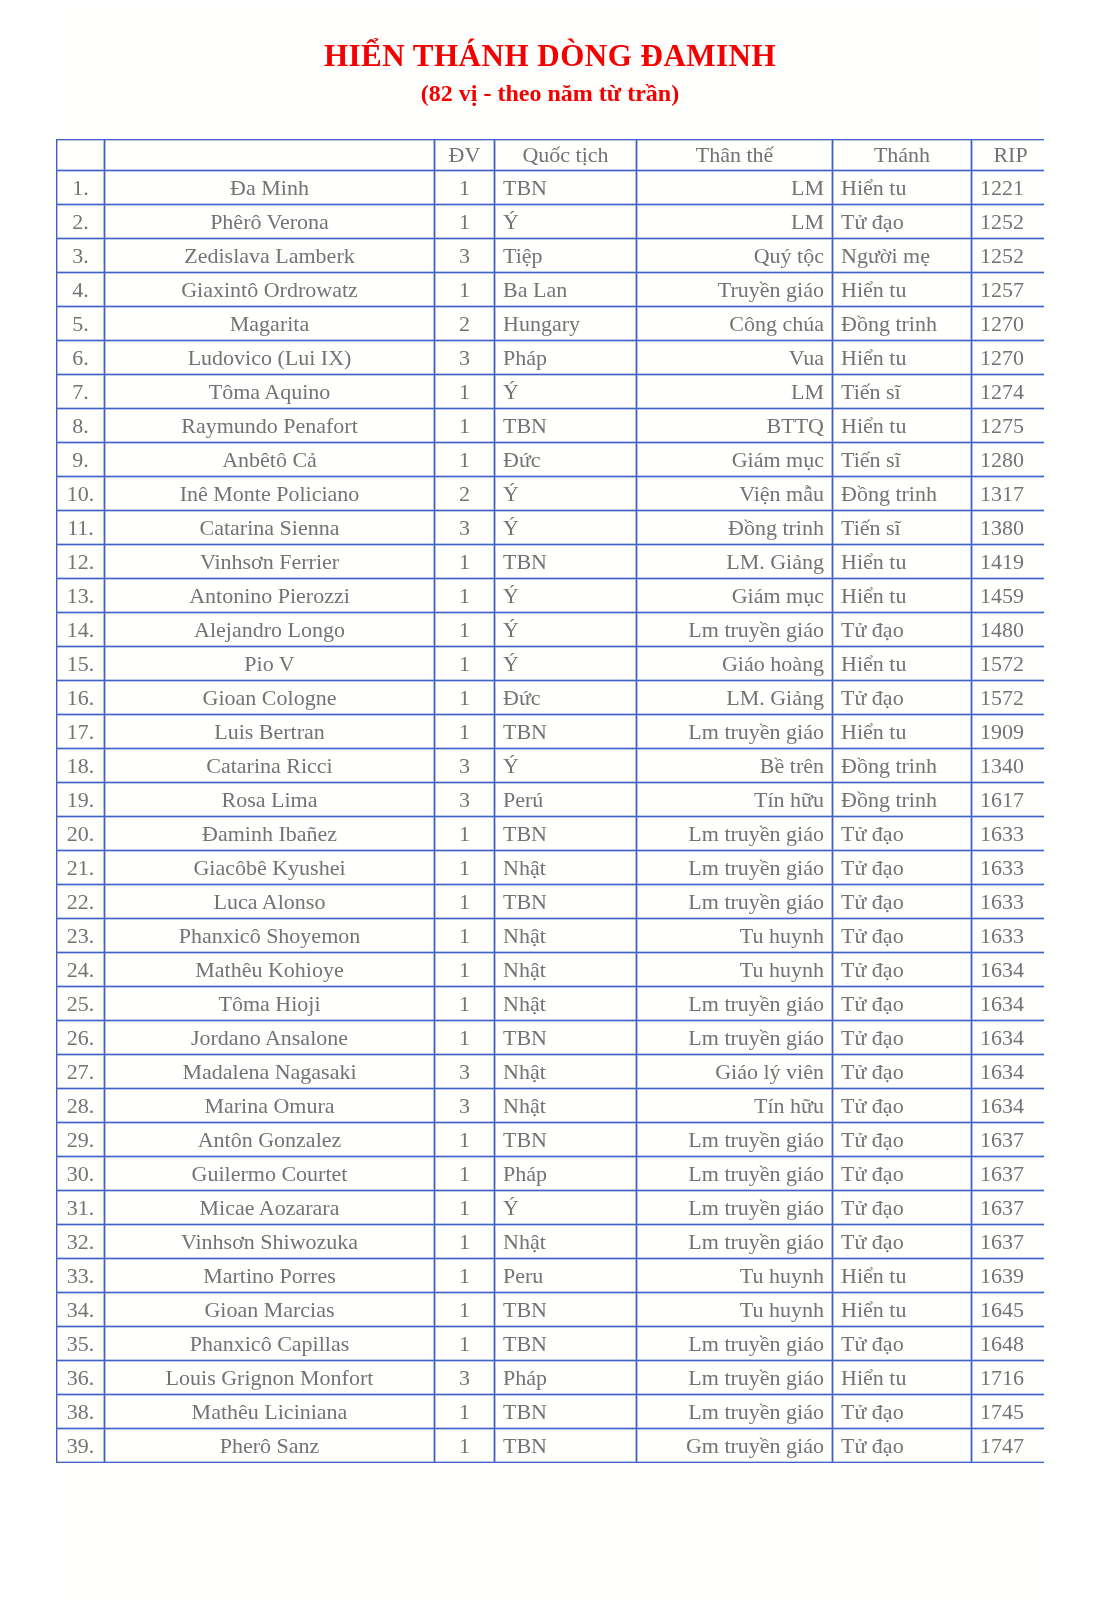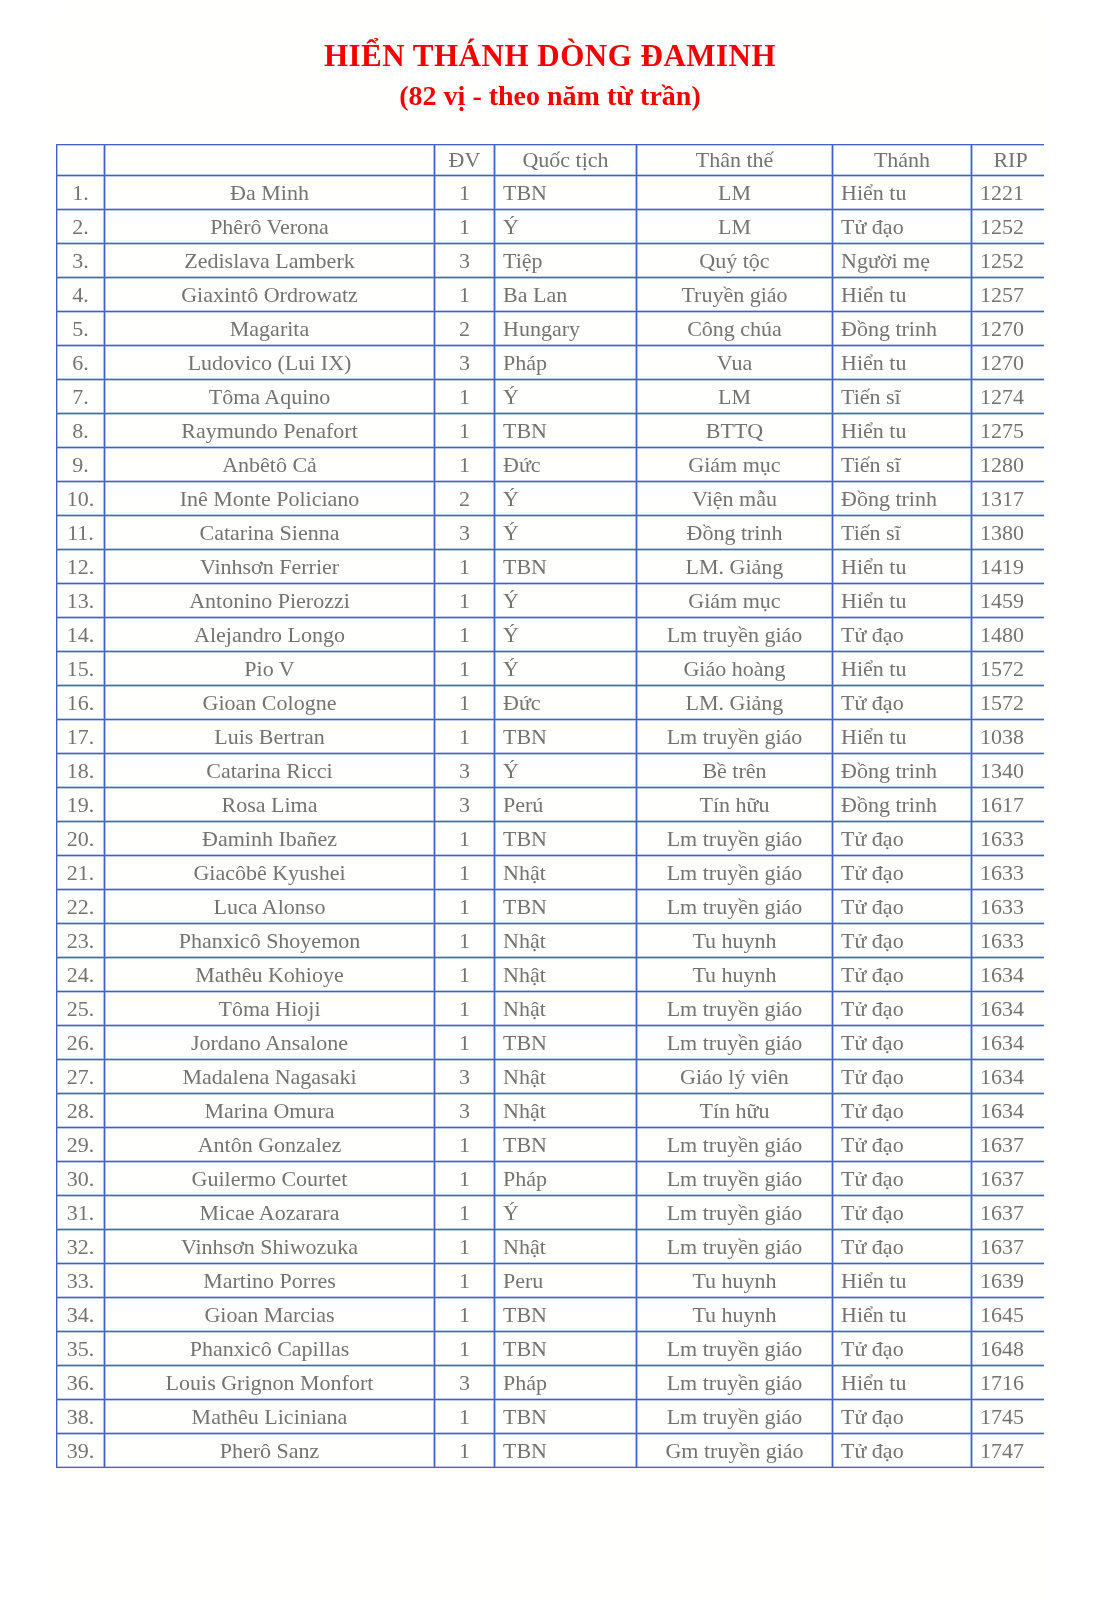--- a/index.html
+++ b/index.html
@@ -23,21 +23,21 @@
     text-align: center;
     color: #f50000;
     font-size: 31px;
     font-weight: bold;
     letter-spacing: 0.5px;
   }
   .subtitle {
     margin: 6px 0 0 0;
     text-align: center;
     color: #f50000;
-    font-size: 28px;
+    font-size: 24px;
     font-weight: bold;
   }
   table.saints {
     border-collapse: collapse;
     table-layout: fixed;
     width: 993px;
     margin: 32px auto 0 auto;
     color: #737373;
     font-size: 22px;
   }
@@ -53,21 +53,21 @@
     font-weight: normal;
   }
   table.saints thead th {
     text-align: center;
     height: 30px;
   }
   td.c-no   { text-align: center; padding: 0 2px; }
   td.c-name { text-align: center; padding-left: 14px; }
   td.c-dv   { text-align: center; }
   td.c-nat  { text-align: left; padding-left: 12px; }
-  td.c-bg   { text-align: center; padding-left: 14px; }
+  td.c-bg   { text-align: right; padding-left: 14px; }
   td.c-st   { text-align: left; padding-left: 12px; }
   td.c-rip  { text-align: left; }
 </style>
 </head>
 <body>
 
 <div class="page">
   <h1 class="title">HIỂN THÁNH DÒNG ĐAMINH</h1>
   <h2 class="subtitle">(82 vị - theo năm từ trần)</h2>
 
@@ -253,21 +253,21 @@
     <td class="c-rip">1572</td>
   </tr>
 
   <tr>
     <td class="c-no">17.</td>
     <td class="c-name">Luis Bertran</td>
     <td class="c-dv">1</td>
     <td class="c-nat">TBN</td>
     <td class="c-bg">Lm truyền giáo</td>
     <td class="c-st">Hiển tu</td>
-    <td class="c-rip">1038</td>
+    <td class="c-rip">1909</td>
   </tr>
 
   <tr>
     <td class="c-no">18.</td>
     <td class="c-name">Catarina Ricci</td>
     <td class="c-dv">3</td>
     <td class="c-nat">Ý</td>
     <td class="c-bg">Bề trên</td>
     <td class="c-st">Đồng trinh</td>
     <td class="c-rip">1340</td>

